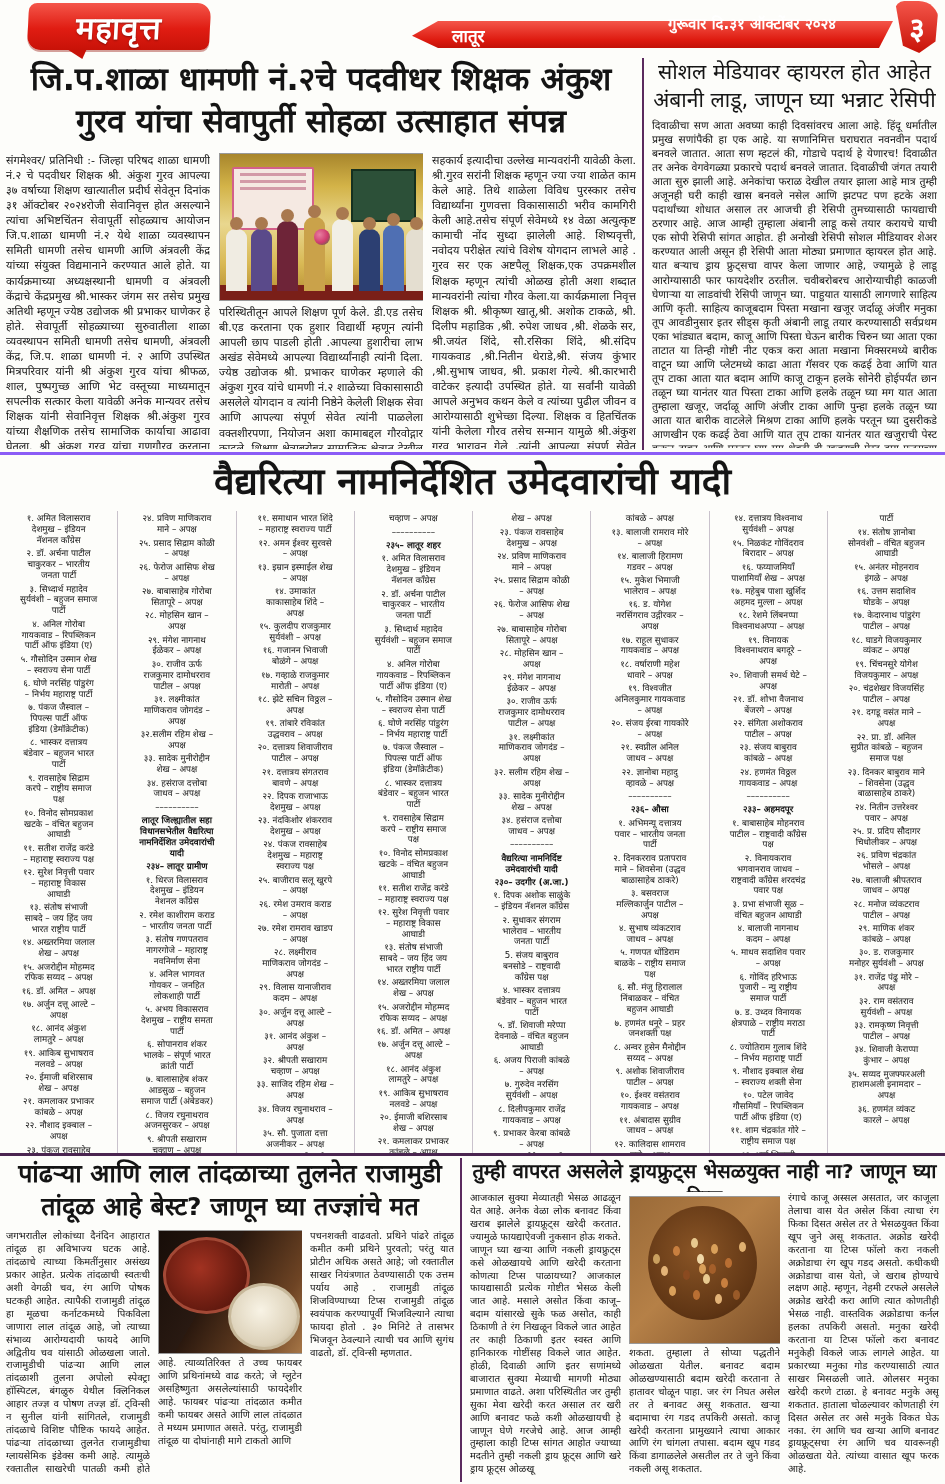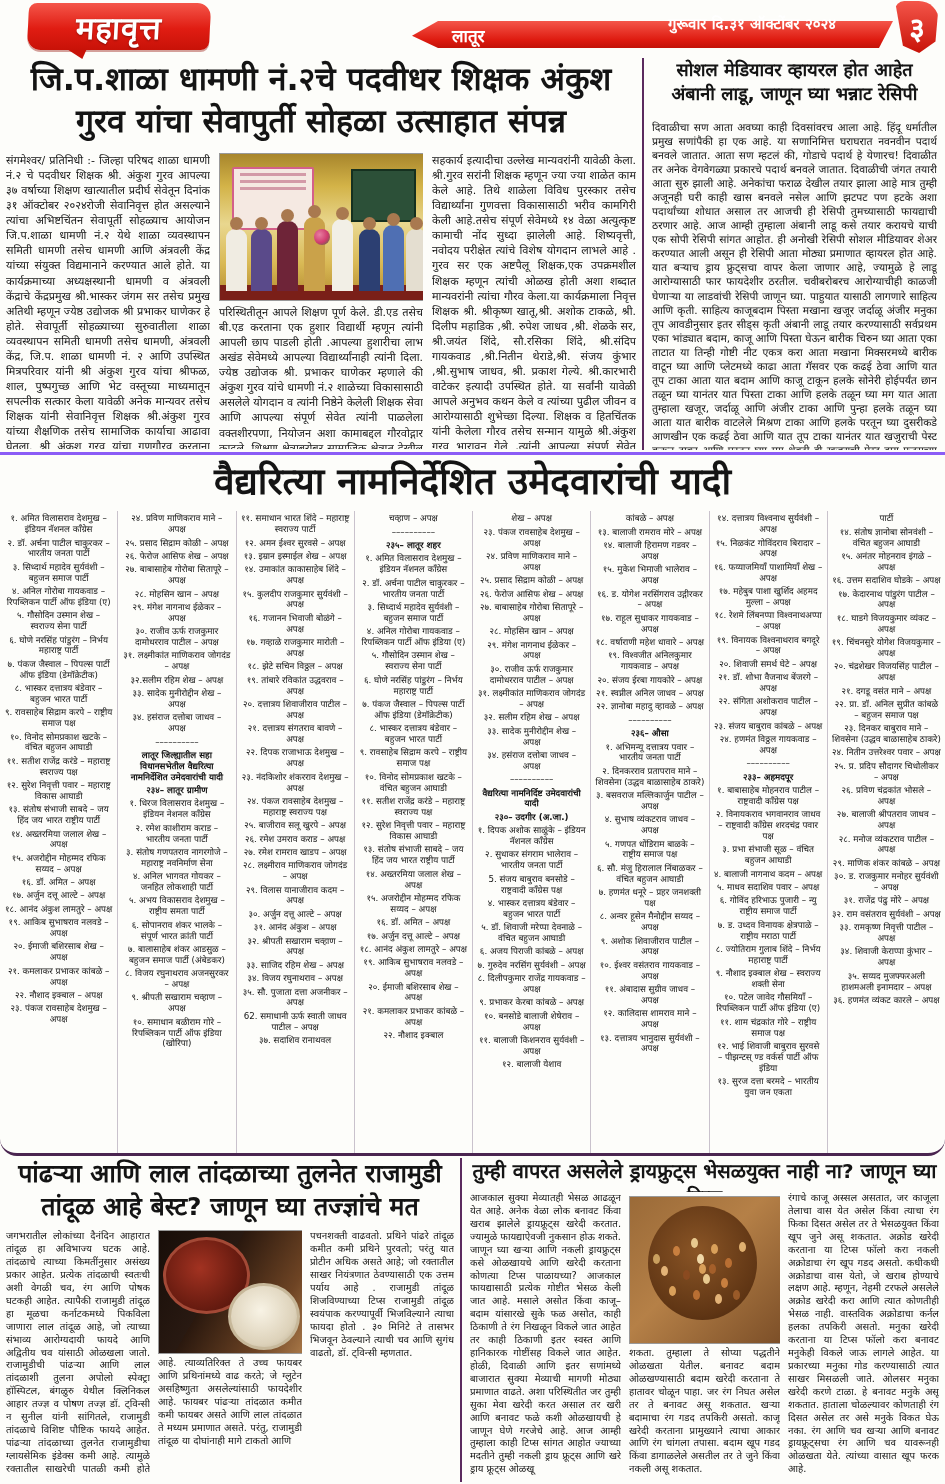--- a/index.html
+++ b/index.html
@@ -26,21 +26,21 @@
           clip-path:polygon(0 0,100% 0,92% 78%,55% 100%,18% 86%);}
   .pagenum{color:#fff;font-size:30px;font-weight:bold;}
   
   .top-section{display:flex;height:396px;border-bottom:3px solid #8b5cf6;}
   .lead-left{width:642px;padding:2px 6px 0 6px;box-sizing:border-box;}
   .lead-headline{font-size:32px;font-weight:bold;text-align:center;line-height:1.32;height:92px;overflow:hidden;}
   .lead-cols{display:flex;gap:9px;height:296px;overflow:hidden;margin-top:3px;}
   .lead-col{flex:1;font-size:11px;line-height:1.37;text-align:justify;overflow:hidden;}
   .v-rule{width:2px;background:#5b2a5e;margin:2px 0;}
   .recipe{flex:1;padding:2px 8px 0 8px;box-sizing:border-box;}
-  .recipe-headline{font-size:18px;font-weight:bold;text-align:center;line-height:1.35;margin-bottom:13px;}
+  .recipe-headline{font-size:21px;font-weight:normal;text-align:center;line-height:1.35;margin-bottom:3px;}
   .recipe-body{font-size:10.6px;line-height:1.33;text-align:justify;height:330px;overflow:hidden;}
   
   .photo{position:relative;overflow:hidden;border:1px solid #999;}
   .ceremony{width:100%;height:146px;margin-bottom:4px;
       background:linear-gradient(180deg,#a8862c 0%,#d3b348 22%,#e9d78f 48%,#d9b955 75%,#b3892f 100%);}
   .ceremony .banner{position:absolute;left:6%;top:9%;width:38%;height:40%;background:#f5e9e2;
       border:2px solid #d4608a;border-radius:2px;}
   .ceremony .banner i{display:block;height:3px;margin:4px 6px;background:#c4788f;opacity:.7;}
   .ceremony .board{position:absolute;right:4%;top:10%;width:30%;height:34%;background:#2c5038;border:2px solid #15301f;}
   .ceremony .floor{position:absolute;left:0;bottom:0;width:100%;height:10%;background:#7a1f18;}
@@ -57,24 +57,24 @@
   .dryfruit{width:100%;height:146px;margin-bottom:3px;
       background:linear-gradient(135deg,#9a6a38 0%,#b58047 45%,#7c4f28 100%);}
   .dryfruit .bowl{position:absolute;left:12%;top:6%;width:72%;height:78%;border-radius:50%;
       background:radial-gradient(circle at 45% 40%,#8a5526,#5f3514 70%,#40220c);}
   .dryfruit .nuts{position:absolute;left:46%;top:46%;width:7px;height:10px;border-radius:50%;background:#d9a05a;
       box-shadow:-26px -18px 0 #c87f3f,-8px -26px 0 #e8c98f,12px -20px 0 #d9a05a,26px -6px 0 #b96f33,
       -38px 2px 0 #e3b377,-16px 6px 0 #8a4a20,4px 10px 0 #e8c98f,22px 14px 0 #c87f3f,
       -30px 22px 0 #d9a05a,-6px 26px 0 #b96f33,16px 30px 0 #e3b377,34px 26px 0 #9a5a28,
       -46px -10px 0 #caa05f,40px -22px 0 #e0b070,-2px -10px 0 #f0d8a8,10px 0 0 #a45f2a;}
   
-  .list-section{border-bottom:3px solid #4a2550;border-radius:17px;}
+  .list-section{border-bottom:3px solid #4a2550;}
   .list-headline{font-size:37px;font-weight:bold;text-align:center;line-height:1.25;padding:4px 0 6px 0;}
   .list-cols{display:flex;height:642px;overflow:hidden;}
-  .list-col{flex:1;padding:2px 4px;border-left:1px solid #c9c2cc;overflow:hidden;
+  .list-col{flex:1;padding:2px 20px;border-left:1px solid #c9c2cc;overflow:hidden;
       font-size:8.7px;line-height:1.25;}
   .list-col:first-child{border-left:none;}
   .entry{text-align:center;margin-bottom:2.5px;}
   .entry.hdr{font-weight:bold;}
   
   .bottom-section{display:flex;height:328px;}
   .rice-article{width:460px;padding:2px 6px 0 6px;box-sizing:border-box;}
   .rice-headline{font-size:25px;font-weight:bold;text-align:center;line-height:1.3;height:72px;overflow:hidden;}
   .small-cols{display:flex;gap:8px;overflow:hidden;}
   .rice-article .small-cols{height:246px;}

